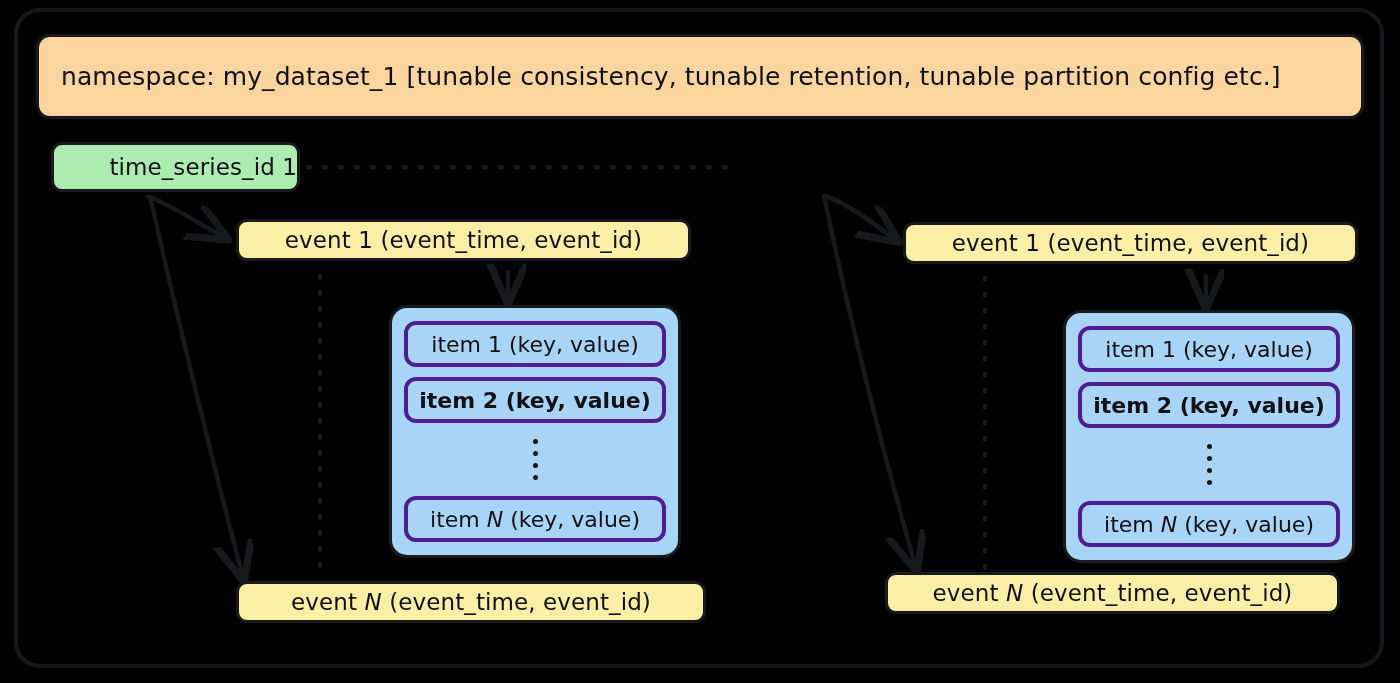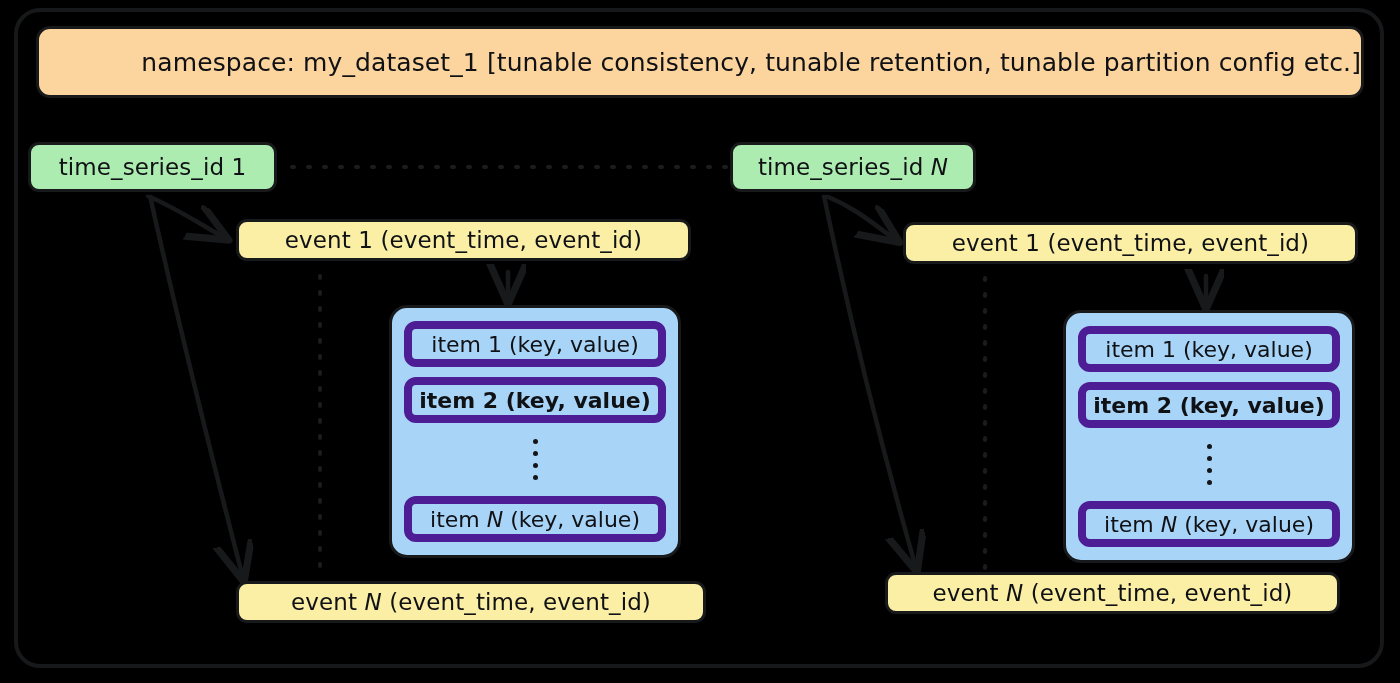--- a/index.html
+++ b/index.html
@@ -44,38 +44,38 @@
     letter-spacing: 0.1px;
     white-space: nowrap;
     box-shadow: 2px 3px 0 rgba(0,0,0,0.85);
   }
   .node .txt { line-height: 1; }
   .ital { font-style: italic; }
 
   
   .ns-bar {
     left: 36px;
-    top: 26px;
+    top: 34px;
     width: 1328px;
-    height: 72px;
+    height: 85px;
     background: #FBD49E;
     border-radius: 14px;
     font-size: 25px;
-    justify-content: flex-end;
+    justify-content: flex-start;
     padding-left: 22px;
   }
 
   
   .ts-box {
     background: #ACECB0;
     height: 50px;
     font-size: 23px;
     border-radius: 11px;
   }
-  .ts1 { left: 28px; top: 142px; width: 249px; }
+  .ts1 { left: 51px; top: 142px; width: 249px; justify-content: flex-end; }
   .tsN { left: 730px; top: 142px; width: 246px; }
 
   
   .ev-box {
     background: #FAEFA5;
     height: 42px;
     font-size: 23px;
     border-radius: 11px;
   }
   .ev1L { left: 236px; top: 219px; width: 455px; }
@@ -96,21 +96,21 @@
     align-items: center;
     padding: 13px 12px;
   }
   .itemsL { left: 389px; top: 305px; width: 292px; height: 253px; }
   .itemsR { left: 1063px; top: 310px; width: 292px; height: 253px; }
 
   .item {
     box-sizing: border-box;
     width: 100%;
     height: 46px;
-    border: 8px solid #4c1d95;
+    border: 4px solid #4c1d95;
     border-radius: 12px;
     background: transparent;
     display: flex;
     align-items: center;
     justify-content: center;
     font-size: 22px;
     color: #101114;
     white-space: nowrap;
   }
   .item + .item { margin-top: 10px; font-weight: bold; }
@@ -203,25 +203,20 @@
     </div>
     <div class="item">
       <span><span>item</span>&nbsp;<span class="ital">N</span>&nbsp;<span>(key, value)</span></span>
     </div>
   </div>
 
   <div class="node ev-box evNL">
     <span class="txt"><span>event</span>&nbsp;<span class="ital">N</span>&nbsp;<span>(event_time, event_id)</span></span>
   </div>
 
-  <div class="node ts-box tsN">
-    <span class="txt">
-      <span>time_series_id</span>&nbsp;<span class="ital">N</span>
-    </span>
-  </div>
 
   <div class="node ev-box ev1R">
     <span class="txt">event 1 (event_time, event_id)</span>
   </div>
 
   <div class="items-box itemsR">
     <div class="item">
       <span>item 1 (key, value)</span>
     </div>
     <div class="item">

